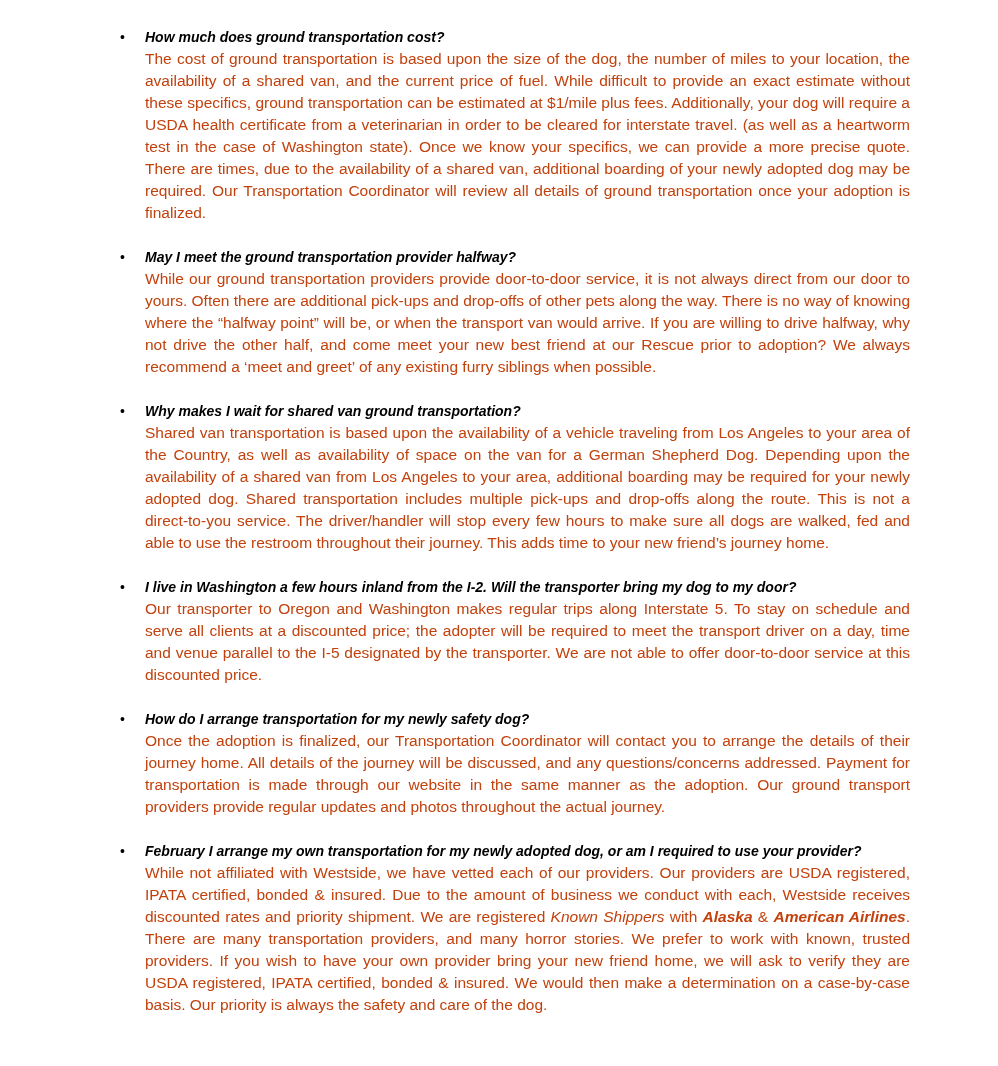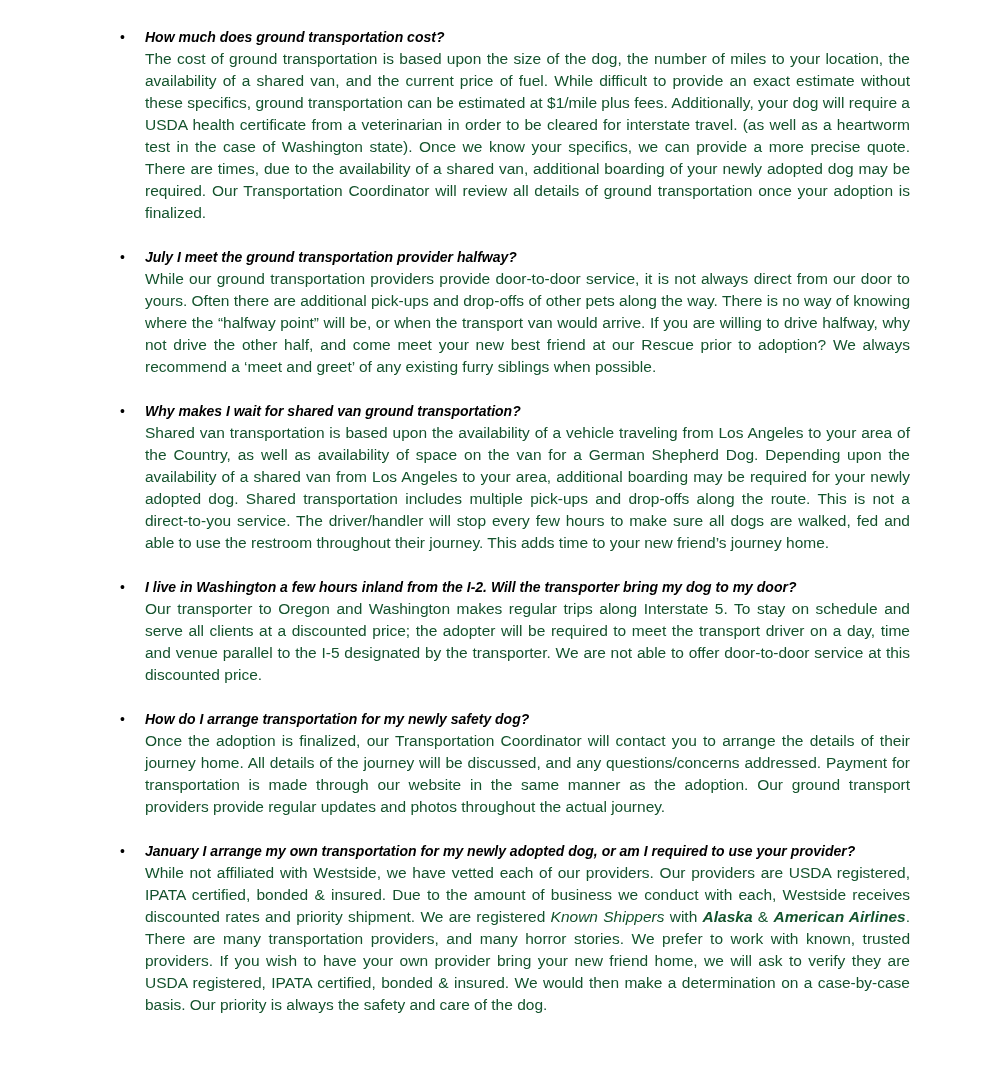--- a/index.html
+++ b/index.html
@@ -30,21 +30,21 @@
     font-style: italic;
     font-size: 14px;
     line-height: 22px;
     color: #000000;
   }
   .answer {
     margin-left: 25px;
     font-size: 15.5px;
     line-height: 22px;
     text-align: justify;
-    color: #14532d;
+    color: #c2410c;
   }
   .seg-n  { font-style: normal; font-weight: normal; }
   .seg-i  { font-style: italic; font-weight: normal; margin-top: 44px; }
   .seg-bi { font-style: italic; font-weight: bold; }
 </style>
 </head>
 <body>
 
 <div class="page">
 
@@ -52,21 +52,21 @@
     <div class="q-row">
       <span class="bullet">•</span>
       <div class="question">How much does ground transportation cost?</div>
     </div>
     <div class="answer"><span class="seg-n">The cost of ground transportation is based upon the size of the dog, the number of miles to your location, the availability of a shared van, and the current price of fuel.  While difficult to provide an exact estimate without these specifics, ground transportation can be estimated at $1/mile plus fees.  Additionally, your dog will require a USDA health certificate from a veterinarian in order to be cleared for interstate travel. (as well as a heartworm test in the case of Washington state).  Once we know your specifics, we can provide a more precise quote.  There are times, due to the availability of a shared van, additional boarding of your newly adopted dog may be required.  Our Transportation Coordinator will review all details of ground transportation once your adoption is finalized.</span></div>
   </div>
 
   <div class="faq-section">
     <div class="q-row">
       <span class="bullet">•</span>
-      <div class="question">July I meet the ground transportation provider halfway?</div>
+      <div class="question">May I meet the ground transportation provider halfway?</div>
     </div>
     <div class="answer"><span class="seg-n">While our ground transportation providers provide door-to-door service, it is not always direct from our door to yours.  Often there are additional pick-ups and drop-offs of other pets along the way.  There is no way of knowing where the “halfway point” will be, or when the transport van would arrive.  If you are willing to drive halfway, why not drive the other half, and come meet your new best friend at our Rescue prior to adoption?  We always recommend a ‘meet and greet’ of any existing furry siblings when possible.</span></div>
   </div>
 
   <div class="faq-section">
     <div class="q-row">
       <span class="bullet">•</span>
       <div class="question">Why makes I wait for shared van ground transportation?</div>
     </div>
     <div class="answer"><span class="seg-n">Shared van transportation is based upon the availability of a vehicle traveling from Los Angeles to your area of the Country, as well as availability of space on the van for a German Shepherd Dog.  Depending upon the availability of a shared van from Los Angeles to your area, additional boarding may be required for your newly adopted dog.  Shared transportation includes multiple pick-ups and drop-offs along the route.  This is not a direct-to-you service.  The driver/handler will stop every few hours to make sure all dogs are walked, fed and able to use the restroom throughout their journey.  This adds time to your new friend’s journey home.</span></div>
@@ -84,18 +84,18 @@
     <div class="q-row">
       <span class="bullet">•</span>
       <div class="question">How do I arrange transportation for my newly safety dog?</div>
     </div>
     <div class="answer"><span class="seg-n">Once the adoption is finalized, our Transportation Coordinator will contact you to arrange the details of their journey home.  All details of the journey will be discussed, and any questions/concerns addressed.  Payment for transportation is made through our website in the same manner as the adoption.  Our ground transport providers provide regular updates and photos throughout the actual journey.</span></div>
   </div>
 
   <div class="faq-section">
     <div class="q-row">
       <span class="bullet">•</span>
-      <div class="question">January I arrange my own transportation for my newly adopted dog, or am I required to use your provider?</div>
+      <div class="question">February I arrange my own transportation for my newly adopted dog, or am I required to use your provider?</div>
     </div>
     <div class="answer"><span class="seg-n">While not affiliated with Westside, we have vetted each of our providers.  Our providers are USDA registered, IPATA certified, bonded &amp; insured.  Due to the amount of business we conduct with each, Westside receives discounted rates and priority shipment.  We are registered </span><span class="seg-i">Known Shippers</span><span class="seg-n"> with </span><span class="seg-bi">Alaska</span><span class="seg-n"> &amp; </span><span class="seg-bi">American Airlines</span><span class="seg-n">.  There are many transportation providers, and many horror stories.  We prefer to work with known, trusted providers.  If you wish to have your own provider bring your new friend home, we will ask to verify they are USDA registered, IPATA certified, bonded &amp; insured. We would then make a determination on a case-by-case basis.  Our priority is always the safety and care of the dog.</span></div>
   </div>
 
 </div>
 
 </body></html>

